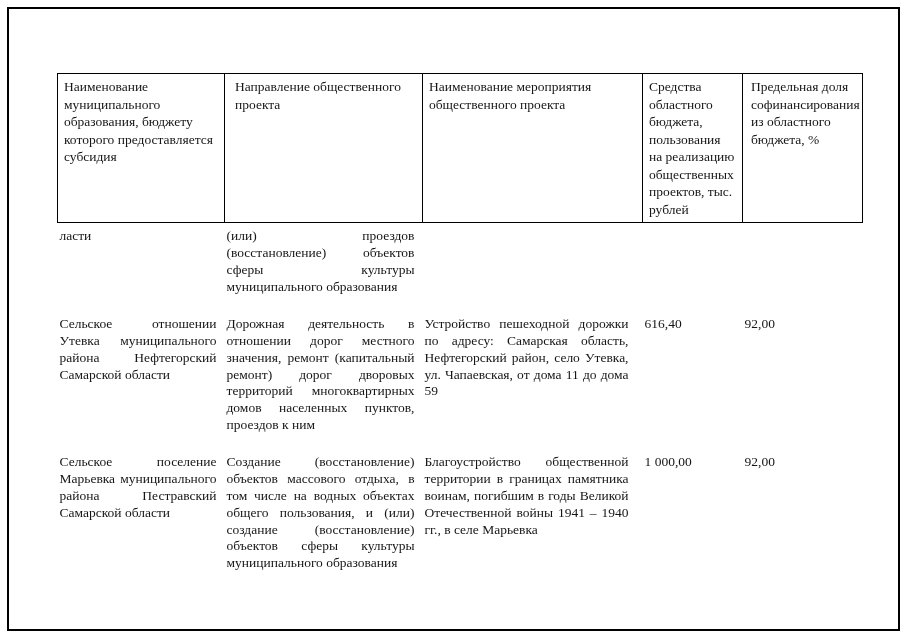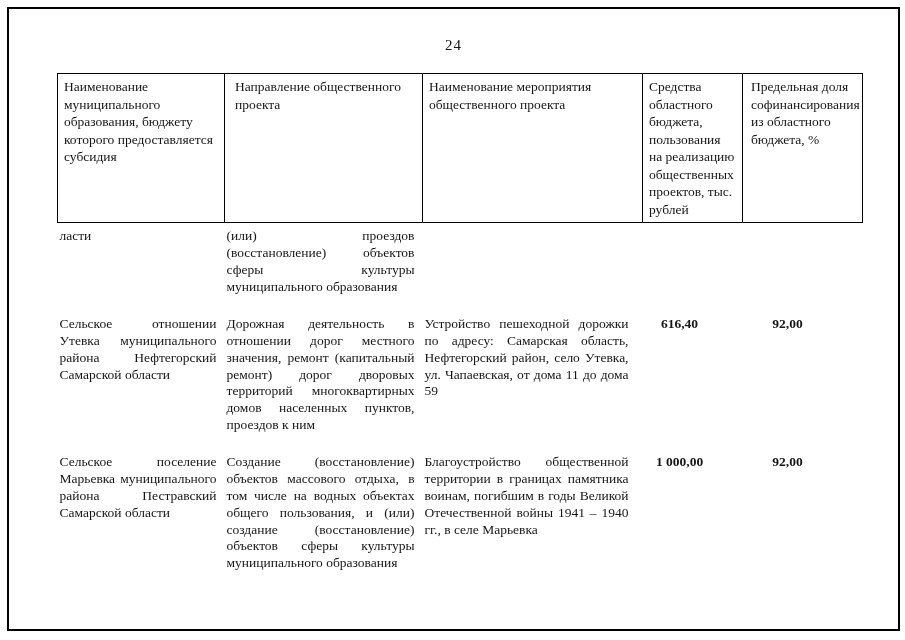--- a/index.html
+++ b/index.html
@@ -59,36 +59,34 @@
   th.h5 { padding: 4px 8px; }
 
   td {
     vertical-align: top;
     padding: 2px 8px 2px 2px;
     text-align: justify;
     text-justify: inter-word;
   }
   td.c3 { padding-right: 14px; }
   td.num {
-    text-align: center;
+    text-align: left;
     white-space: nowrap;
-    font-weight: bold;
   }
   td.c4.num { padding-right: 28px; }
   td.c5.num { padding-right: 32px; }
 
   tr.row-cont td { padding-top: 5px; margin-left: 34px; }
   tr.row-gap td  { padding-top: 18px; }
 </style>
 </head>
 <body>
 
 <div class="page-frame">
 
-  <div class="page-number">24</div>
 
   <table class="doc-table">
     <colgroup>
       <col class="c1">
         <col class="c2">
         <col class="c3">
         <col class="c4">
         <col class="c5">
     </colgroup>
     <thead>

